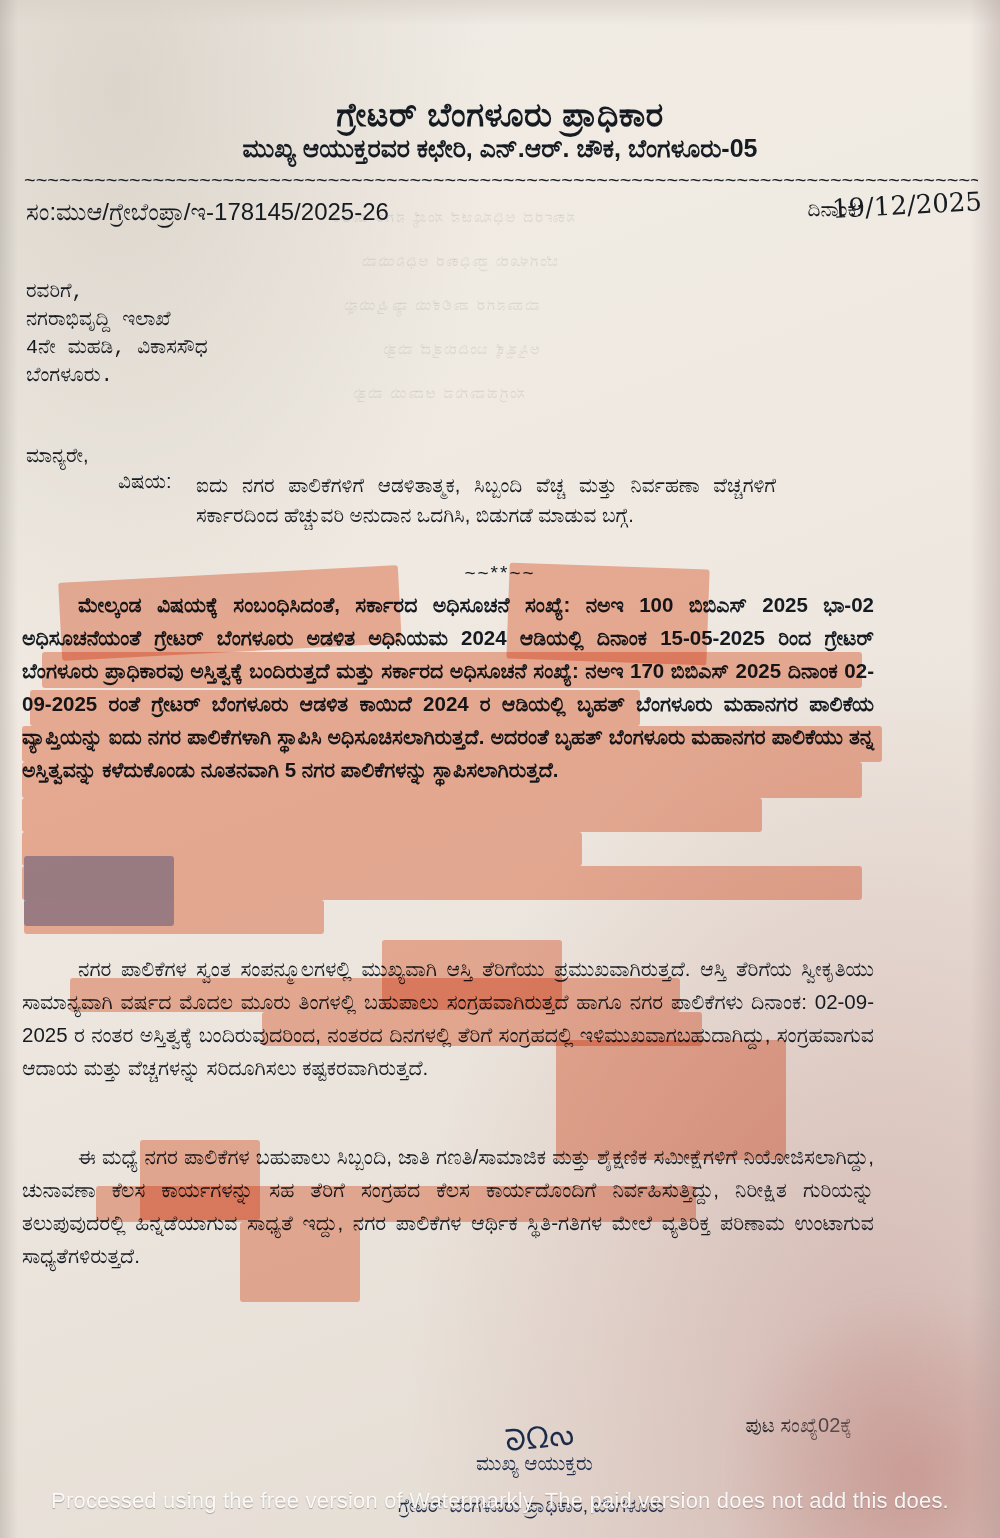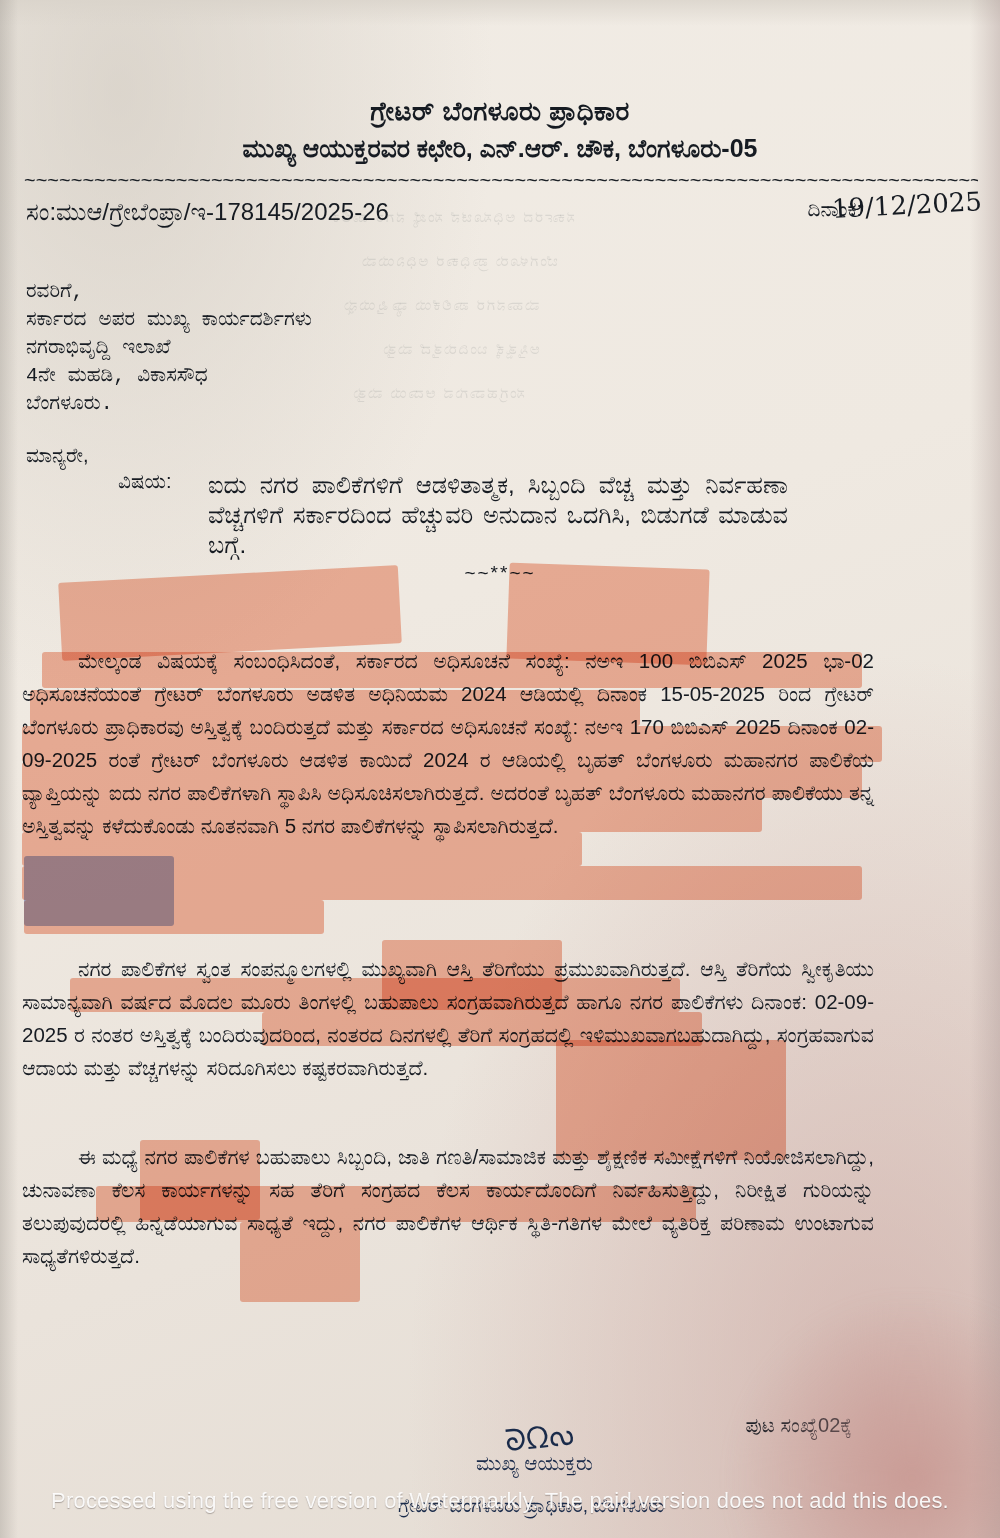--- a/index.html
+++ b/index.html
@@ -41,21 +41,21 @@
   .hl.blue{background:#93a8de;}
 
   #content{position:absolute;inset:0;}
 
   .ink{color:#161b22;}
   .kn{font-family:"Liberation Sans", sans-serif;}
 
   
   .hdr1{
     position:absolute;left:0;right:0;top:96px;
-    text-align:center;font-size:26px;font-weight:bold;letter-spacing:0.5px;
+    text-align:center;font-size:33px;font-weight:bold;letter-spacing:0.5px;
   }
   .hdr2{
     position:absolute;left:0;right:0;top:134px;
     text-align:center;font-size:25px;font-weight:bold;
   }
   .squiggle{
     position:absolute;left:24px;right:22px;top:170px;
     font-size:20px;line-height:20px;color:#1b2026;
     overflow:hidden;white-space:nowrap;letter-spacing:0px;
   }
@@ -73,32 +73,32 @@
   .to-block{
     position:absolute;left:26px;top:278px;font-size:20px;line-height:28px;font-family:Liberation Mono, monospace;
   }
   .salutation{
     position:absolute;left:26px;top:444px;font-size:20px;
   }
   .subj-label{
     position:absolute;left:118px;top:470px;font-size:20px;
   }
   .subj-body{
-    position:absolute;left:208px;top:470px;width:580px;font-size:24px;line-height:30px;
+    position:absolute;left:196px;top:470px;width:580px;font-size:20px;line-height:30px;
     text-align:justify;
   }
   .subj-sep{
     position:absolute;left:0;right:0;top:562px;text-align:center;font-size:19px;letter-spacing:2px;
   }
   .para{
     position:absolute;left:22px;width:852px;font-size:20.5px;line-height:33px;
     text-align:justify;text-justify:inter-word;
   }
   .para .indent{display:inline-block;width:56px;}
-  .p1{top:644px;}
+  .p1{top:588px;font-weight:bold;}
   .p2{top:952px;}
   .p3{top:1140px;}
 
   .pageref{
     position:absolute;right:148px;top:1414px;font-size:20px;
   }
   .sig-scribble{
     position:absolute;left:505px;top:1420px;font-size:30px;
     font-family:"DejaVu Serif", serif;
     transform:rotate(-6deg);color:#1a2b4a;
@@ -155,21 +155,20 @@
   <div class="hdr1 ink kn">ಗ್ರೇಟರ್ ಬೆಂಗಳೂರು ಪ್ರಾಧಿಕಾರ</div>
   <div class="hdr2 ink kn">ಮುಖ್ಯ ಆಯುಕ್ತರವರ ಕಛೇರಿ, ಎನ್.ಆರ್. ಚೌಕ, ಬೆಂಗಳೂರು-05</div>
   <div class="squiggle">~~~~~~~~~~~~~~~~~~~~~~~~~~~~~~~~~~~~~~~~~~~~~~~~~~~~~~~~~~~~~~~~~~~~~~~~~~~~~~~~~~~</div>
 
   <div class="refno ink kn">ಸಂ:ಮುಆ/ಗ್ರೇಬೆಂಪ್ರಾ/ಇ-178145/2025-26</div>
   <div class="dateline ink kn">ದಿನಾಂಕ:</div>
   <div class="datehand ink">19/12/2025</div>
 
   <div class="to-block ink kn">
     <div>ರವರಿಗೆ,</div>
-    <div>ಸರ್ಕಾರದ ಅಪರ ಮುಖ್ಯ ಕಾರ್ಯದರ್ಶಿಗಳು</div>
     <div>ನಗರಾಭಿವೃದ್ದಿ ಇಲಾಖೆ</div>
     <div>4ನೇ ಮಹಡಿ, ವಿಕಾಸಸೌಧ</div>
     <div>ಬೆಂಗಳೂರು.</div>
   </div>
 
   <div class="salutation ink kn">ಮಾನ್ಯರೇ,</div>
   <div class="subj-label ink kn">ವಿಷಯ:</div>
   <div class="subj-body ink kn">ಐದು ನಗರ ಪಾಲಿಕೆಗಳಿಗೆ ಆಡಳಿತಾತ್ಮಕ, ಸಿಬ್ಬಂದಿ ವೆಚ್ಚ ಮತ್ತು ನಿರ್ವಹಣಾ ವೆಚ್ಚಗಳಿಗೆ ಸರ್ಕಾರದಿಂದ ಹೆಚ್ಚುವರಿ ಅನುದಾನ ಒದಗಿಸಿ, ಬಿಡುಗಡೆ ಮಾಡುವ ಬಗ್ಗೆ.</div>
   <div class="subj-sep ink kn">~~**~~</div>
 

